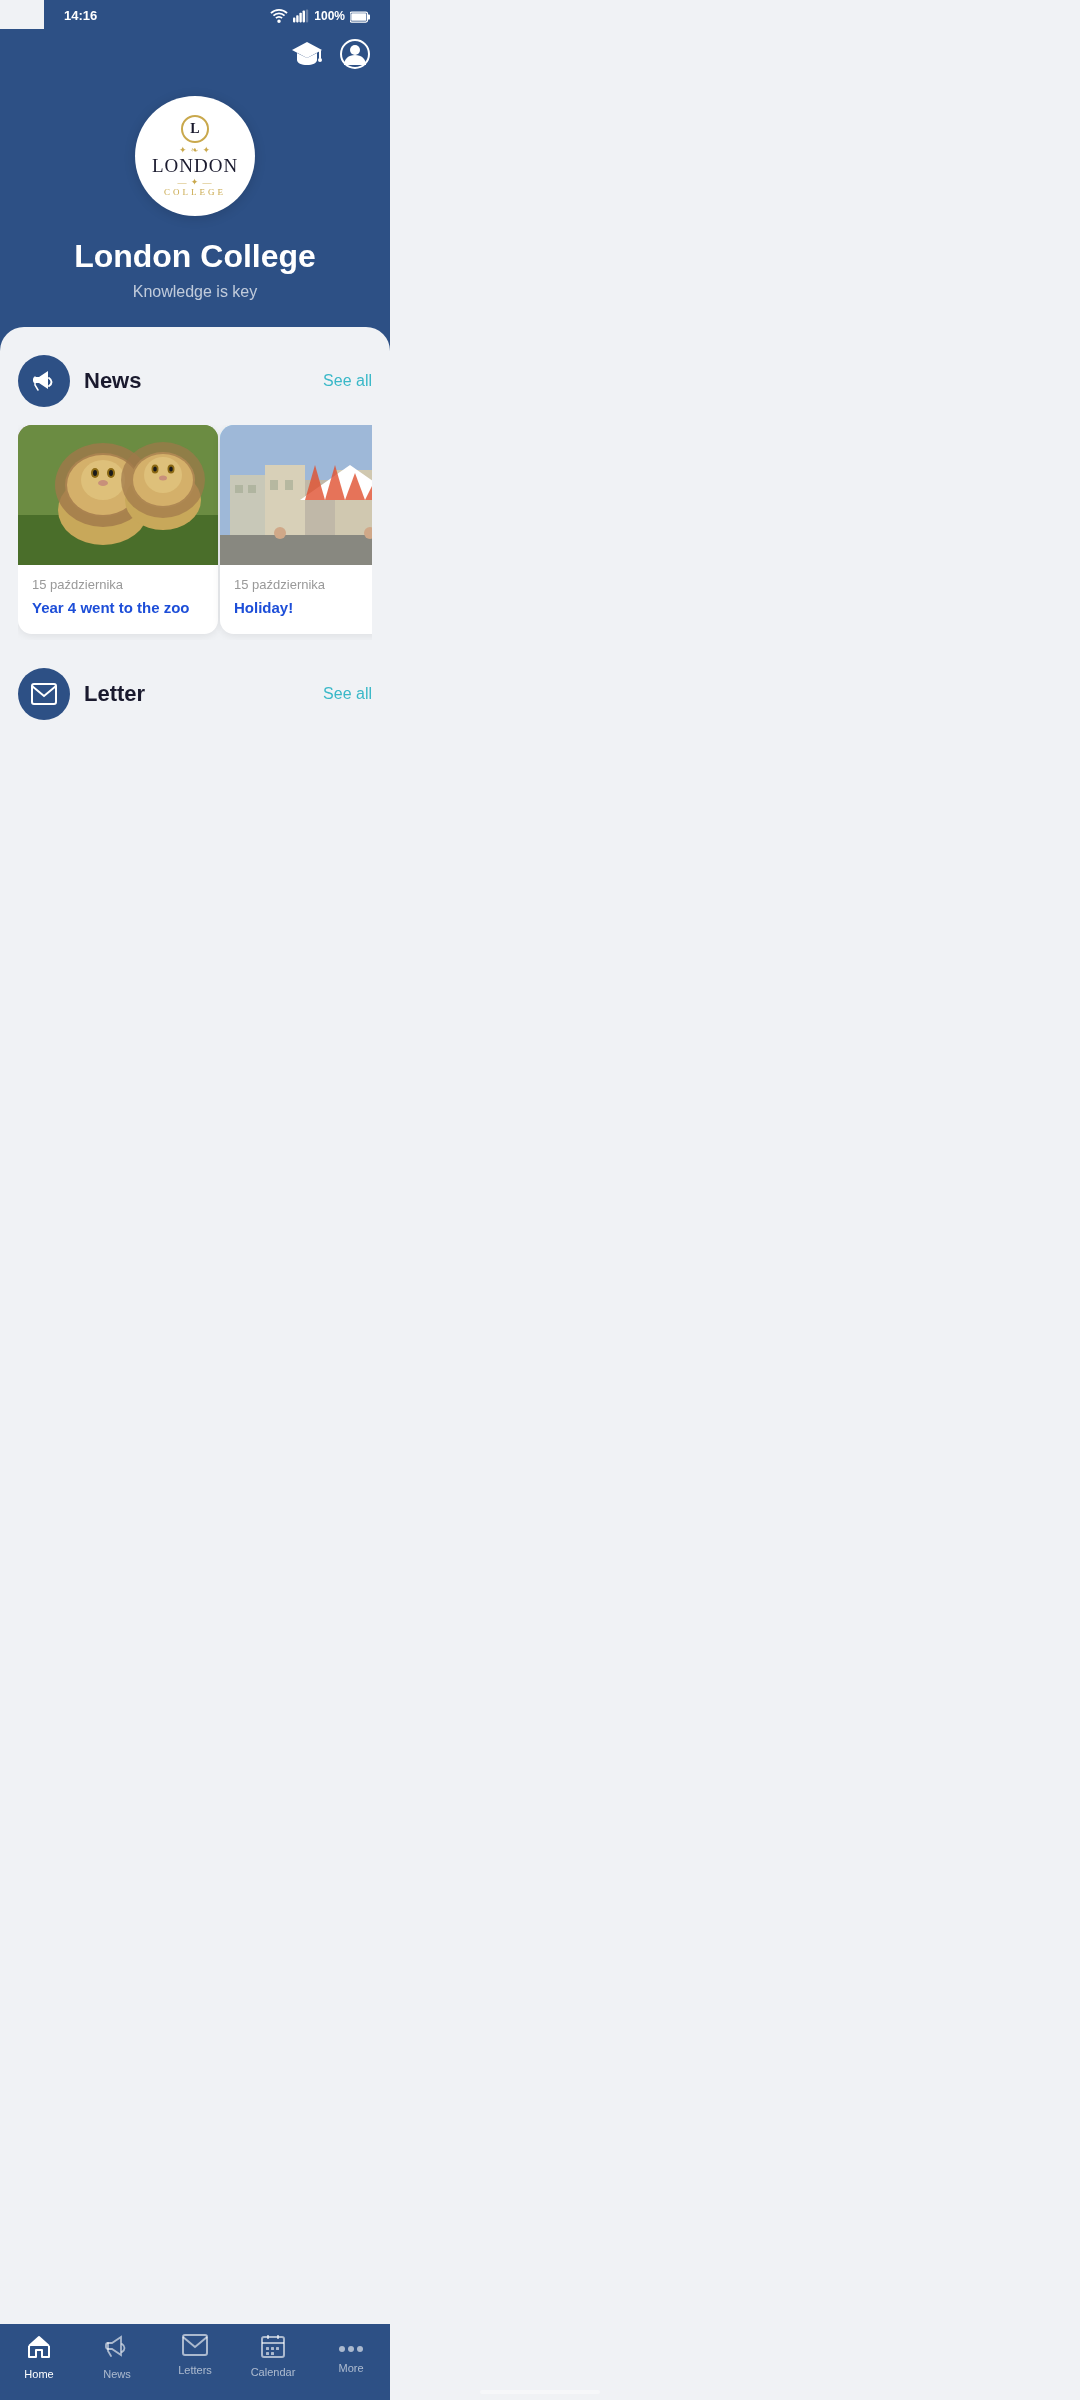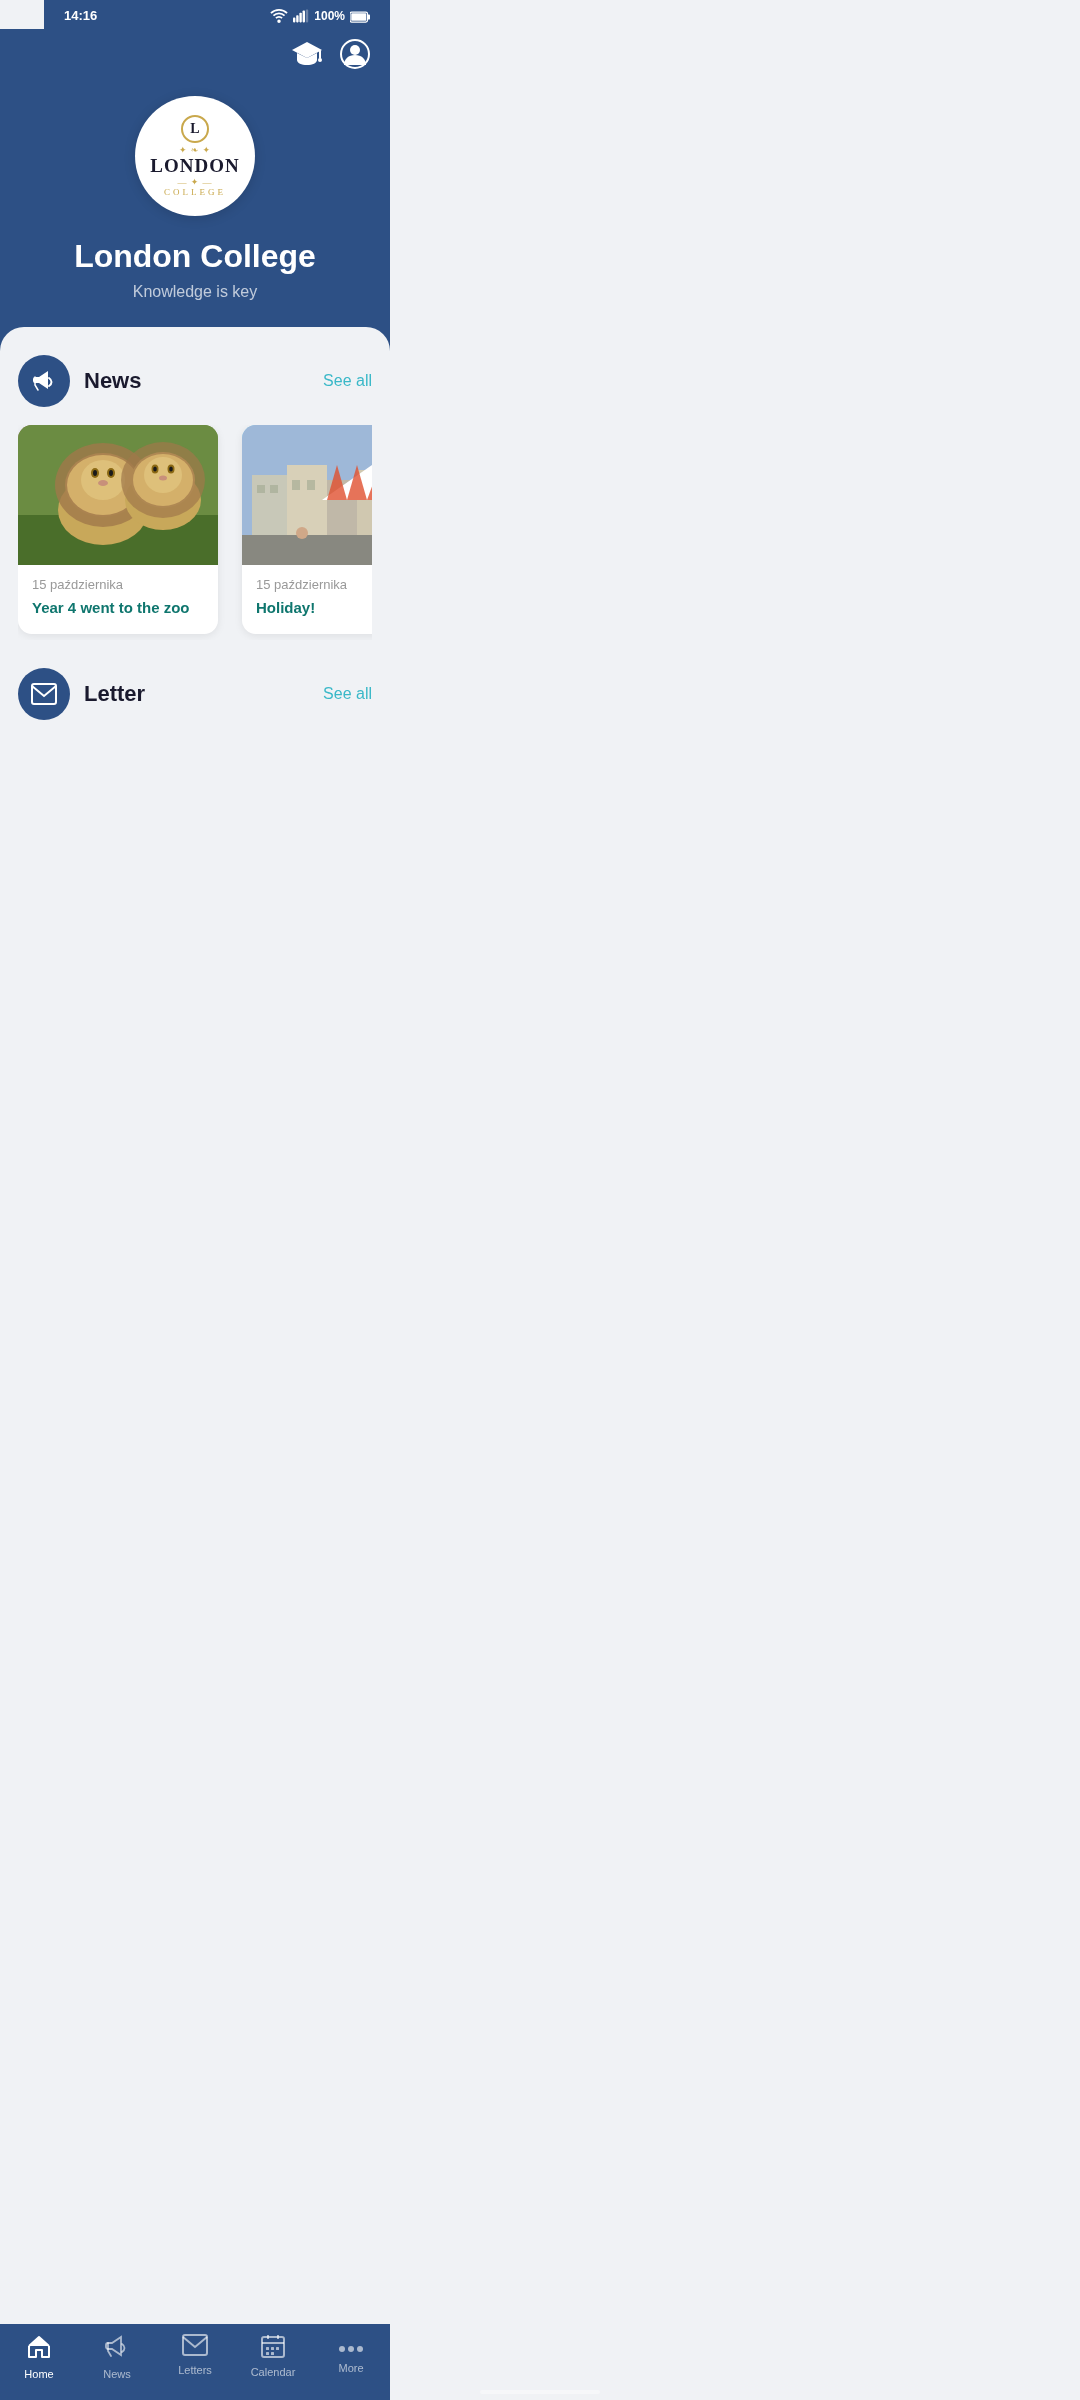--- a/index.html
+++ b/index.html
@@ -69,21 +69,21 @@
       box-shadow: 0 2px 12px rgba(0,0,0,0.15);
     }
     .logo-ornament {
       font-size: 9px;
       color: #c9a84c;
       letter-spacing: 1px;
       font-family: serif;
     }
     .logo-main {
       font-size: 19px;
-      font-weight: 700;
+      font-weight: 400;
       color: #1a1a2e;
       letter-spacing: 1px;
       font-family: serif;
     }
     .logo-sub {
       font-size: 9px;
       color: #c9a84c;
       letter-spacing: 3px;
       font-family: serif;
       text-align: right;
@@ -158,21 +158,21 @@
       font-size: 16px;
       font-weight: 500;
       cursor: pointer;
       background: none;
       border: none;
     }
 
     
     .news-cards {
       display: flex;
-      gap: 24px;
+      gap: 2px;
       overflow-x: auto;
       padding-bottom: 6px;
     }
     .news-cards::-webkit-scrollbar { display: none; }
 
     .news-card {
       background: white;
       border-radius: 14px;
       overflow: hidden;
       min-width: 200px;
@@ -191,21 +191,21 @@
       padding: 12px 14px 16px;
     }
     .news-date {
       color: #999;
       font-size: 13px;
       margin-bottom: 6px;
     }
     .news-headline {
       font-size: 15px;
       font-weight: 700;
-      color: #0f766e;
+      color: #1d4ed8;
       line-height: 1.3;
     }
 
     
     .letter-section {
       margin-top: 28px;
     }
     .letter-section .section-icon-circle {
       background: #2d5085;
     }

